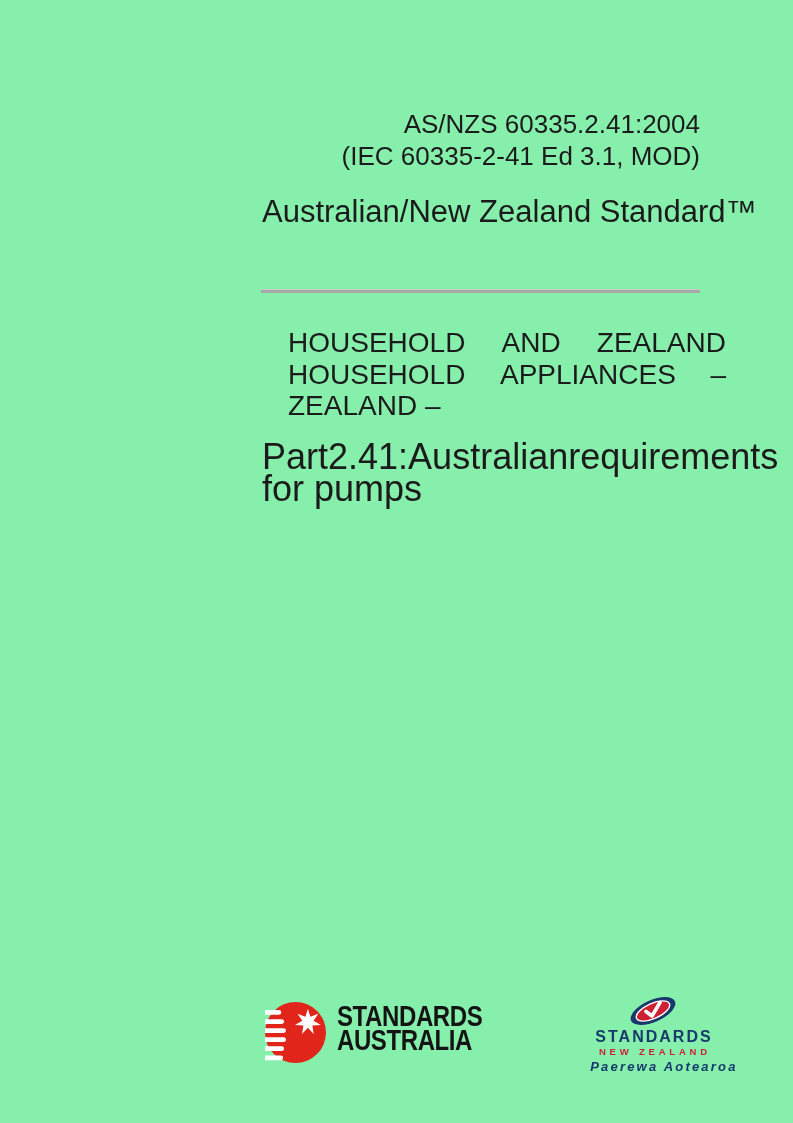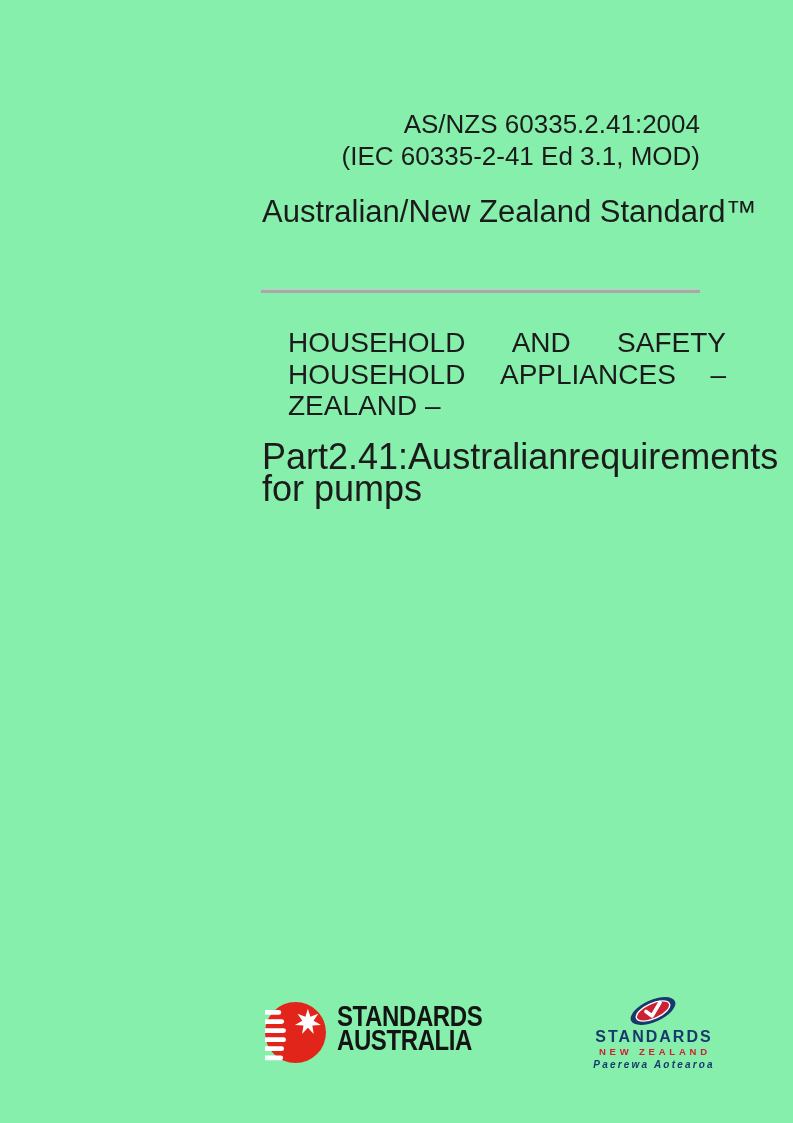--- a/index.html
+++ b/index.html
@@ -112,21 +112,21 @@
   .snz-newzealand {
     font-size: 9.5px;
     font-weight: 700;
     letter-spacing: 3.8px;
     padding-left: 3.8px;
     color: #cc2033;
     white-space: nowrap;
     margin-top: 0;
   }
   .snz-tagline {
-    font-size: 10px;
+    font-size: 13px;
     font-weight: 700;
     font-style: italic;
     letter-spacing: 2.2px;
     padding-left: 2.2px;
     color: #17396b;
     white-space: nowrap;
     margin-top: 2px;
   }
 </style>
 </head>
@@ -140,21 +140,21 @@
   </div>
 
   <div class="standard-type">Australian/New Zealand Standard™</div>
 
   <div class="rule"></div>
 
   <div class="title-block">
     <div class="justify-line">
         <span>HOUSEHOLD</span>
         <span>AND</span>
-        <span>SAFETY</span>
+        <span>ZEALAND</span>
       </div>
     <div class="justify-line">
         <span>HOUSEHOLD</span>
         <span>APPLIANCES</span>
         <span>–</span>
       </div>
     <div class="plain-line">ZEALAND –</div>
   </div>
 
   <div class="part-block">

